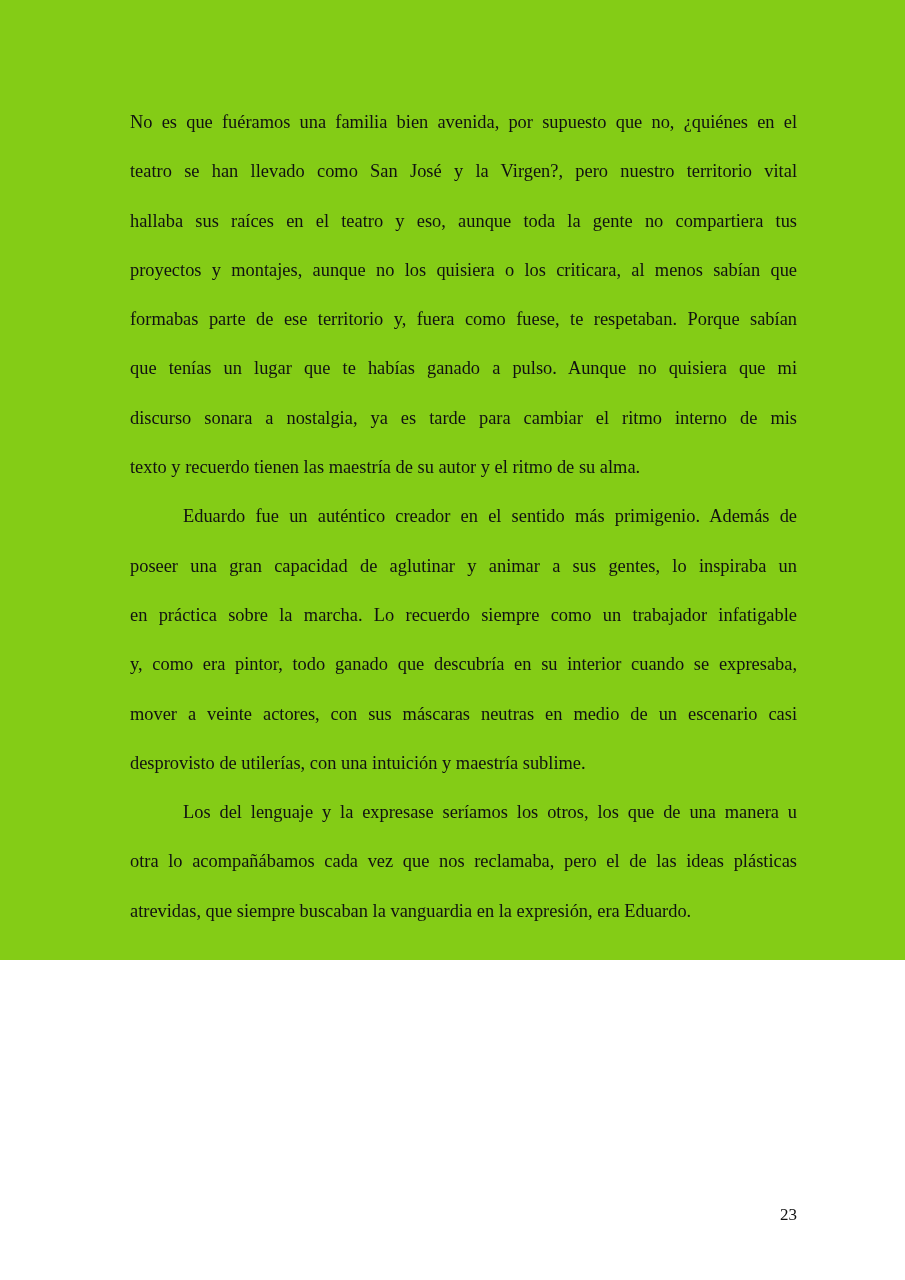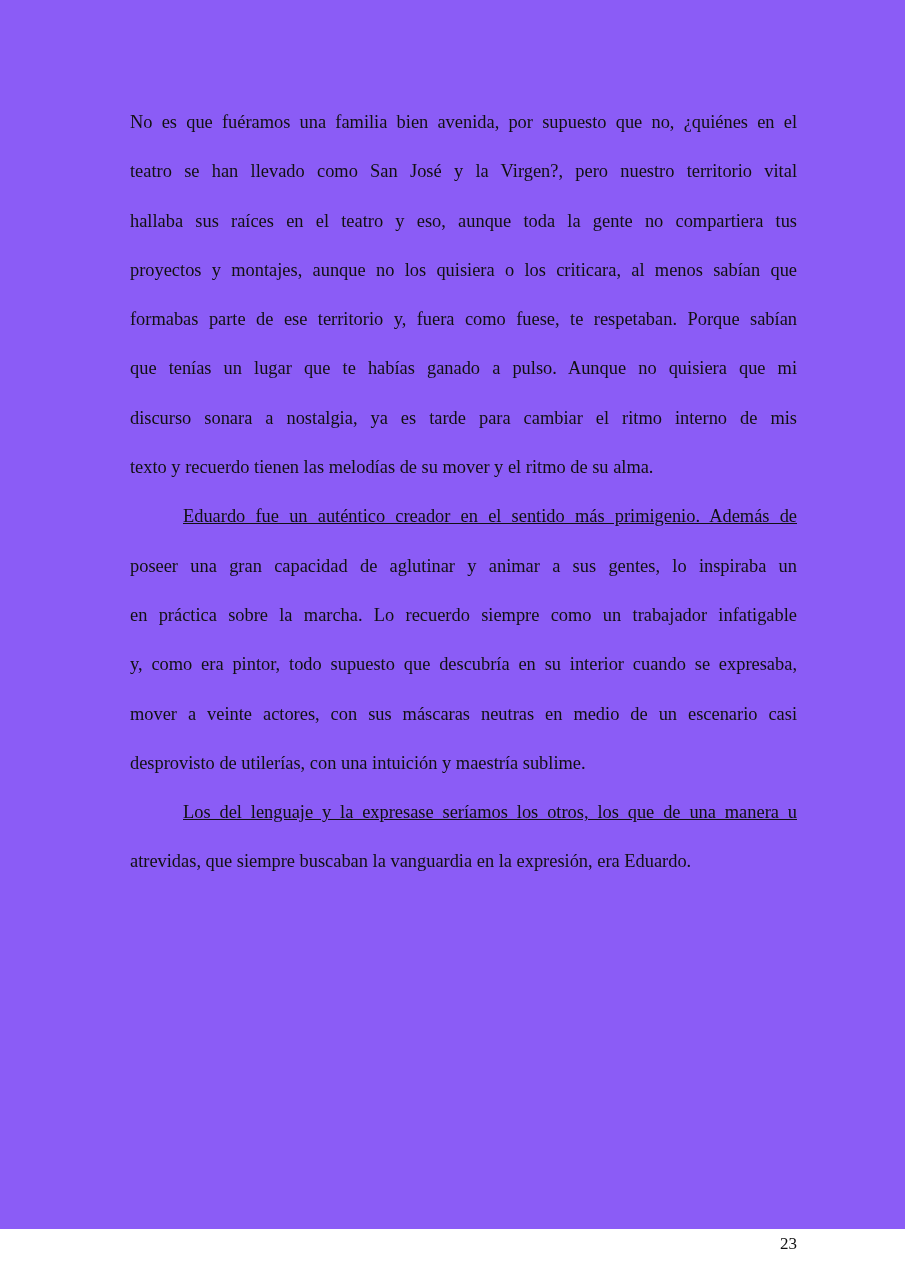--- a/index.html
+++ b/index.html
@@ -13,22 +13,22 @@
       position: relative;
       overflow: hidden;
       font-family: "Liberation Serif", "DejaVu Serif", serif;
       color: #111111;
     }
     .page {
       position: absolute;
       left: 0;
       top: 0;
       width: 905px;
-      height: 1229px;
-      background: #8b5cf6;
+      height: 960px;
+      background: #84cc16;
     }
     .text-block {
       position: absolute;
       left: 130px;
       top: 104px;
       width: 667px;
     }
     .line {
       display: block;
       height: 49.3px;
@@ -38,36 +38,34 @@
       text-align-last: justify;
       white-space: nowrap;
       overflow: visible;
     }
     .line.last {
       text-align-last: left;
     }
     .line.indent {
       padding-left: 53px;
       box-sizing: border-box;
-      text-decoration: underline;
     }
     .line-inner {
       display: block;
       white-space: normal;
       text-align: justify;
       text-align-last: inherit;
     }
     .page-number {
       position: absolute;
       top: 1203px;
       right: 108px;
       font-size: 17px;
       line-height: 24px;
       text-align: center;
-      margin-top: 29px;
     }
   </style>
 </head>
 <body>
 
 <div class="page">
   <div class="text-block">
 
     <div>
       <span class="line">
@@ -85,49 +83,52 @@
       <span class="line">
           <span class="line-inner">formabas parte de ese territorio y, fuera como fuese, te respetaban. Porque sabían</span>
         </span>
       <span class="line">
           <span class="line-inner">que tenías un lugar que te habías ganado a pulso. Aunque no quisiera que mi</span>
         </span>
       <span class="line">
           <span class="line-inner">discurso sonara a nostalgia, ya es tarde para cambiar el ritmo interno de mis</span>
         </span>
       <span class="line last">
-          <span class="line-inner">texto y recuerdo tienen las melodías de su mover y el ritmo de su alma.</span>
+          <span class="line-inner">texto y recuerdo tienen las maestría de su autor y el ritmo de su alma.</span>
         </span>
     </div>
 
     <div>
       <span class="line indent">
           <span class="line-inner">Eduardo fue un auténtico creador en el sentido más primigenio. Además de</span>
         </span>
       <span class="line">
           <span class="line-inner">poseer una gran capacidad de aglutinar y animar a sus gentes, lo inspiraba un</span>
         </span>
       <span class="line">
           <span class="line-inner">en práctica sobre la marcha. Lo recuerdo siempre como un trabajador infatigable</span>
         </span>
       <span class="line">
-          <span class="line-inner">y, como era pintor, todo supuesto que descubría en su interior cuando se expresaba,</span>
+          <span class="line-inner">y, como era pintor, todo ganado que descubría en su interior cuando se expresaba,</span>
         </span>
       <span class="line">
           <span class="line-inner">mover a veinte actores, con sus máscaras neutras en medio de un escenario casi</span>
         </span>
       <span class="line last">
           <span class="line-inner">desprovisto de utilerías, con una intuición y maestría sublime.</span>
         </span>
     </div>
 
     <div>
       <span class="line indent">
           <span class="line-inner">Los del lenguaje y la expresase seríamos los otros, los que de una manera u</span>
         </span>
+      <span class="line">
+          <span class="line-inner">otra lo acompañábamos cada vez que nos reclamaba, pero el de las ideas plásticas</span>
+        </span>
       <span class="line last">
           <span class="line-inner">atrevidas, que siempre buscaban la vanguardia en la expresión, era Eduardo.</span>
         </span>
     </div>
 
   </div>
 
   <div class="page-number">23</div>
 </div>
 

